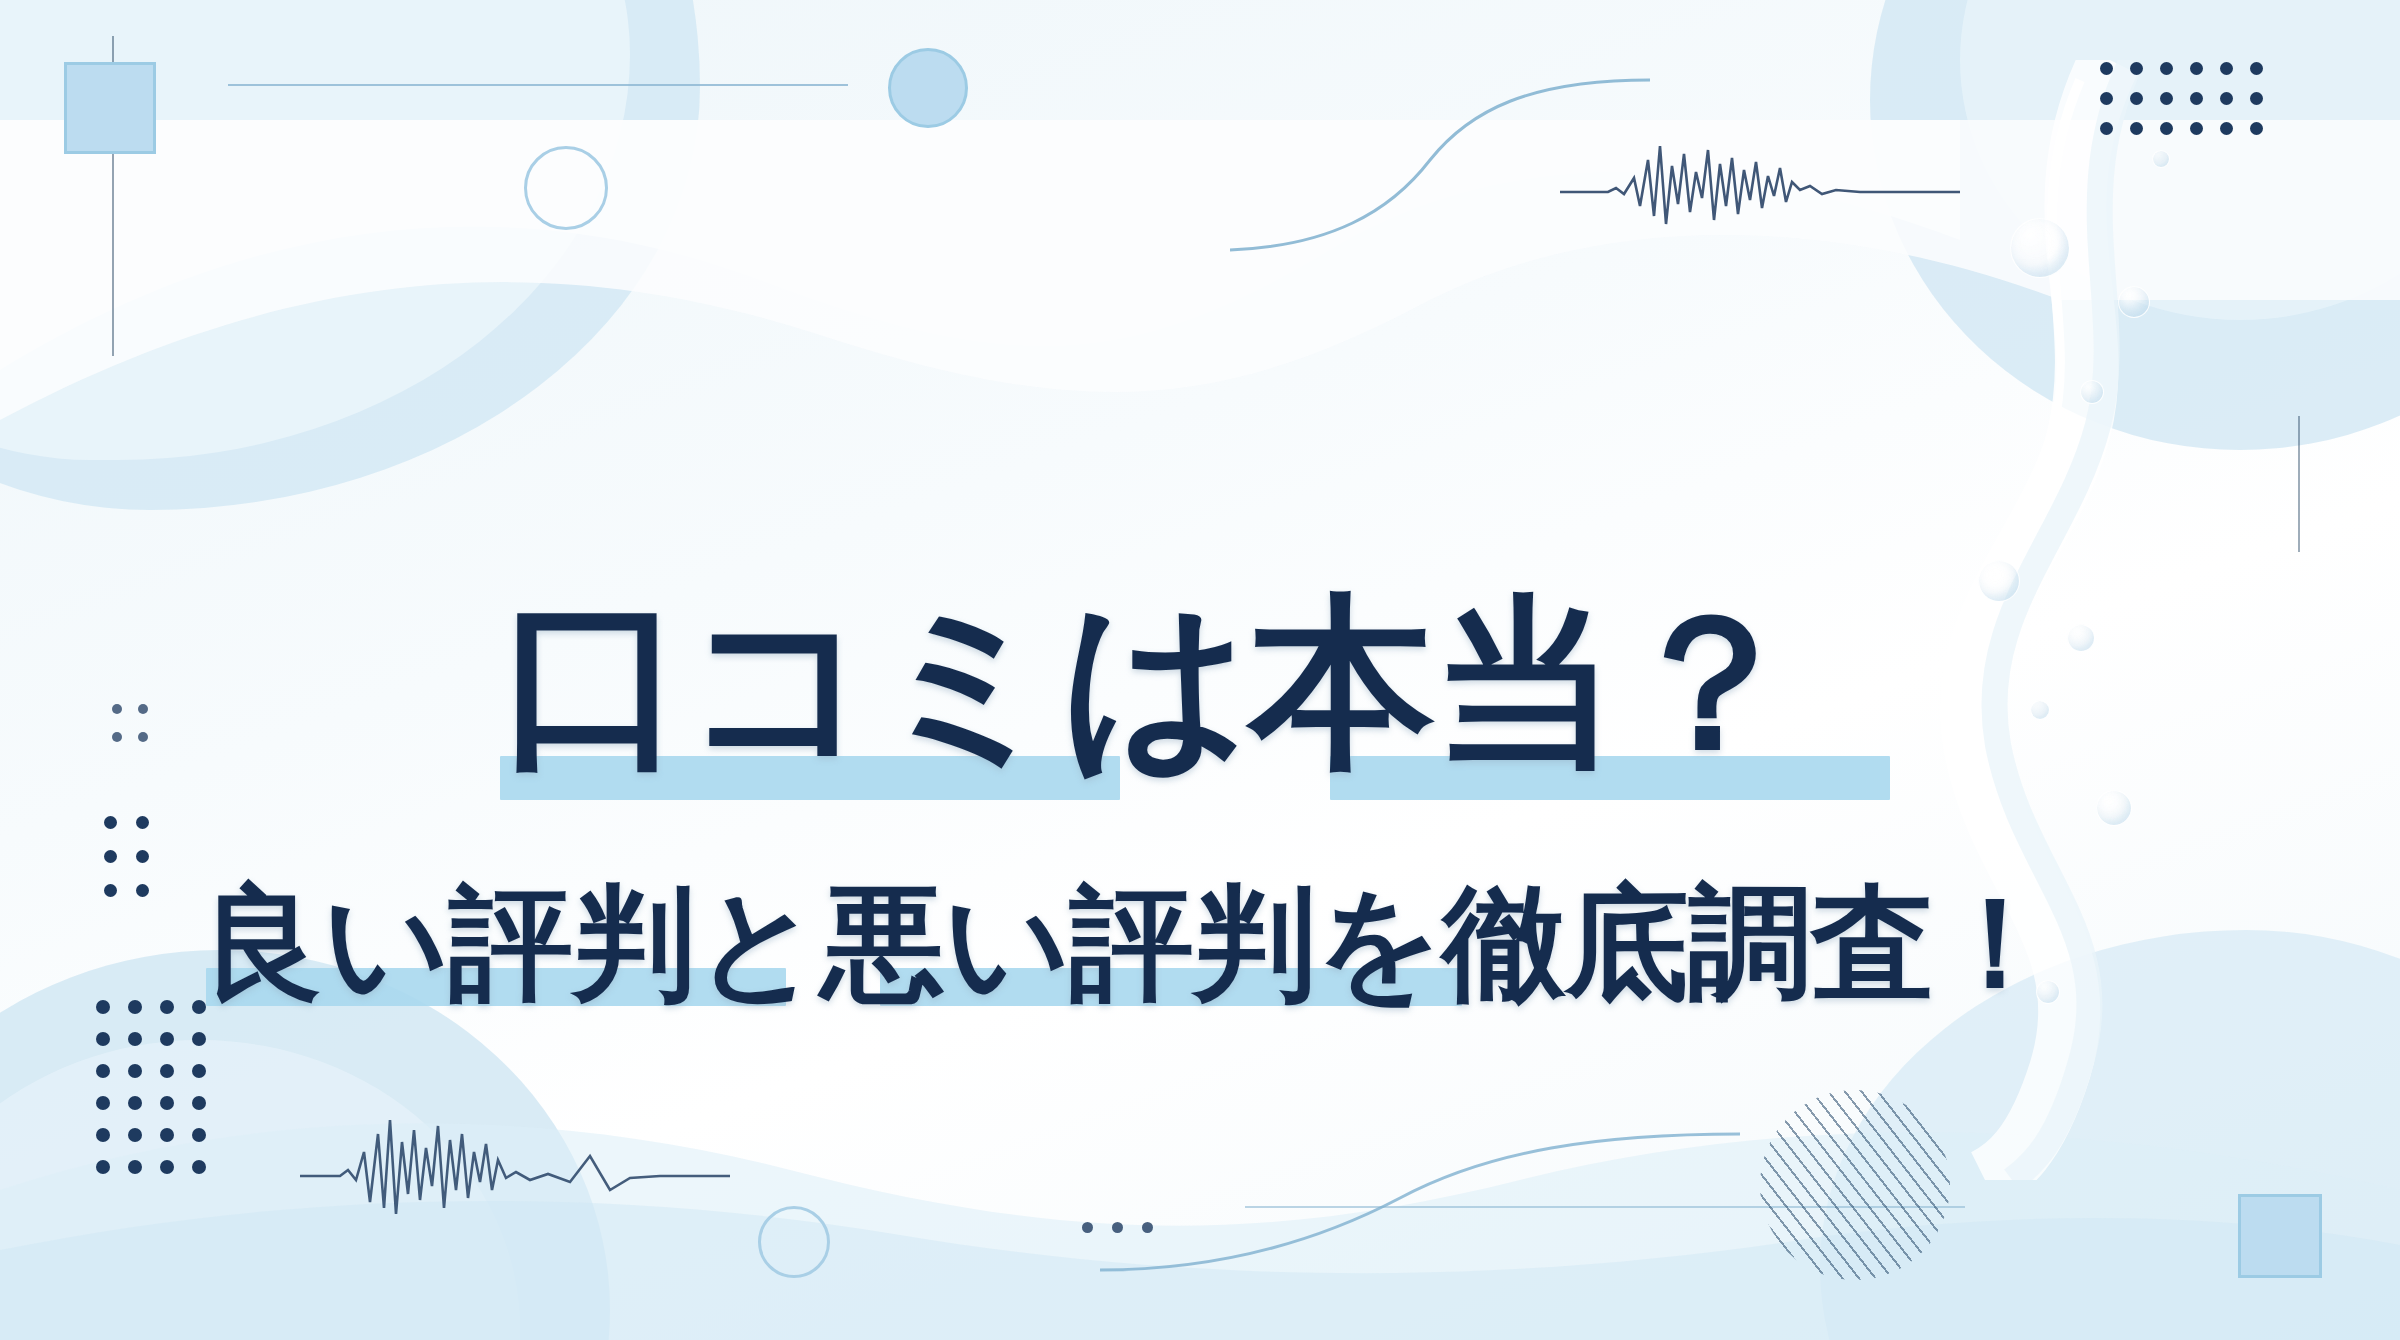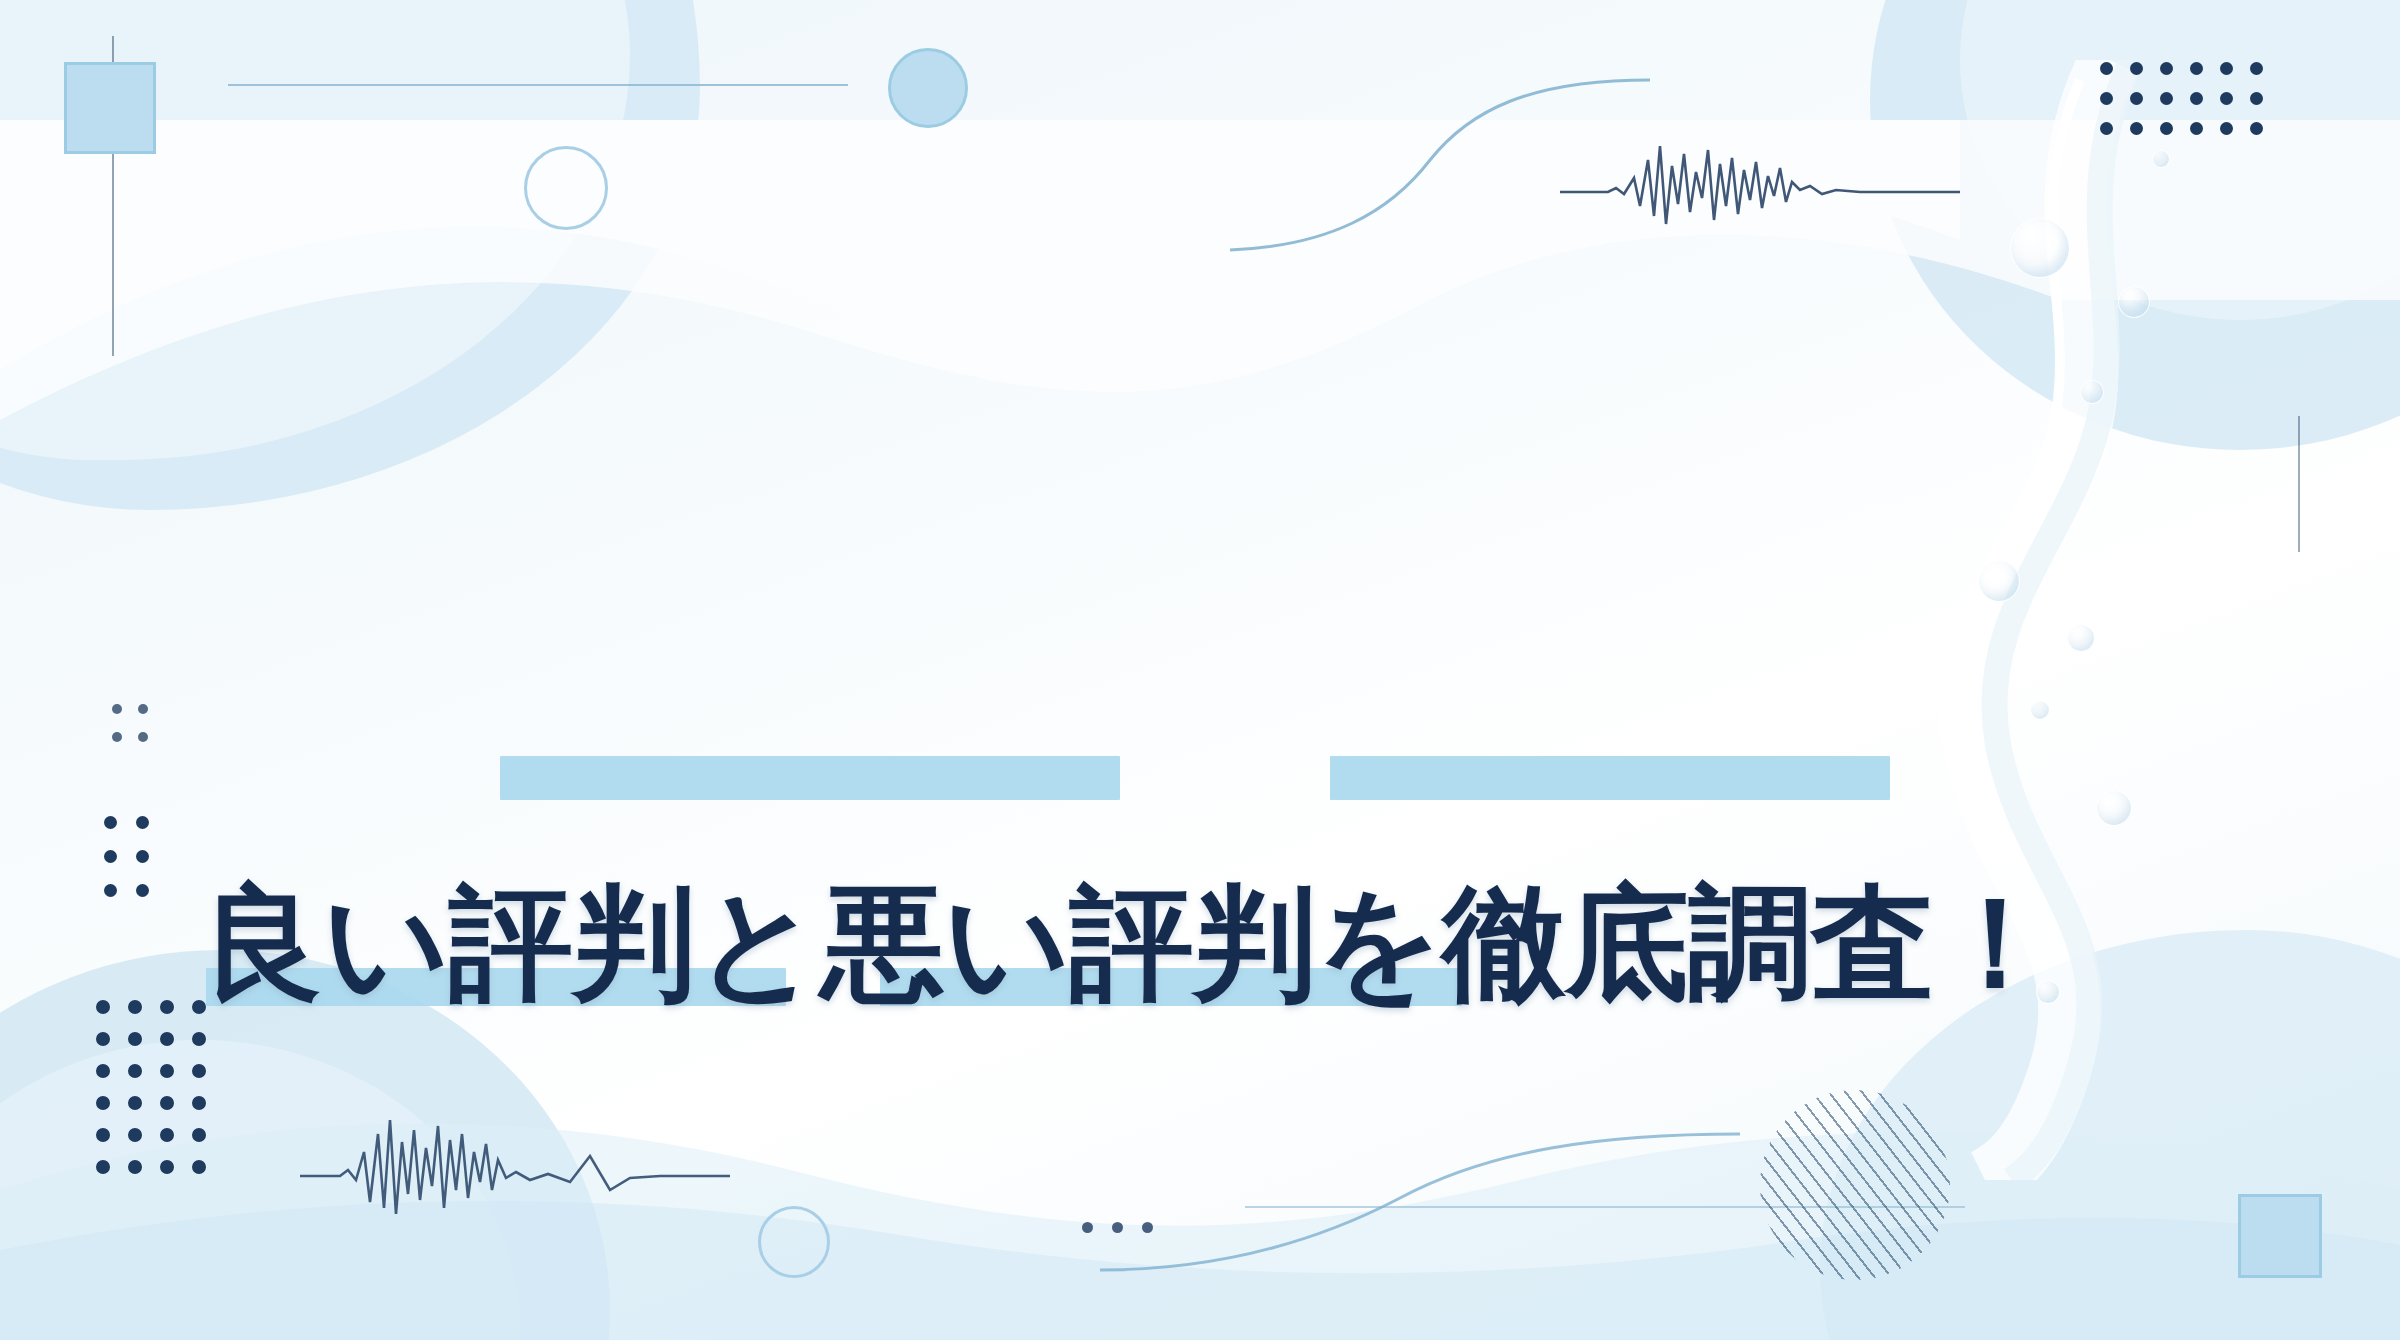--- a/index.html
+++ b/index.html
@@ -200,16 +200,17 @@
   <svg style="position:absolute;left:1100px;top:1120px;width:640px;height:160px;" viewBox="0 0 640 160">
     <path d="M0,150 C120,150 220,120 300,78 C390,30 500,14 640,14" fill="none" stroke="#7fb0cf" stroke-width="3" opacity="0.8"></path>
   </svg>
 
   <div class="hl" style="left:500px;top:756px;width:620px;height:44px;"></div>
   <div class="hl" style="left:1330px;top:756px;width:560px;height:44px;"></div>
   <div class="hl" style="left:206px;top:968px;width:580px;height:38px;"></div>
   <div class="hl" style="left:880px;top:968px;width:582px;height:38px;"></div>
 
   <div class="headline">
+    <div class="ln l2">口コミは本当？</div>
     <div class="ln l3">良い評判と悪い評判を徹底調査！</div>
   </div>
 
 </div>
 
 </body></html>

